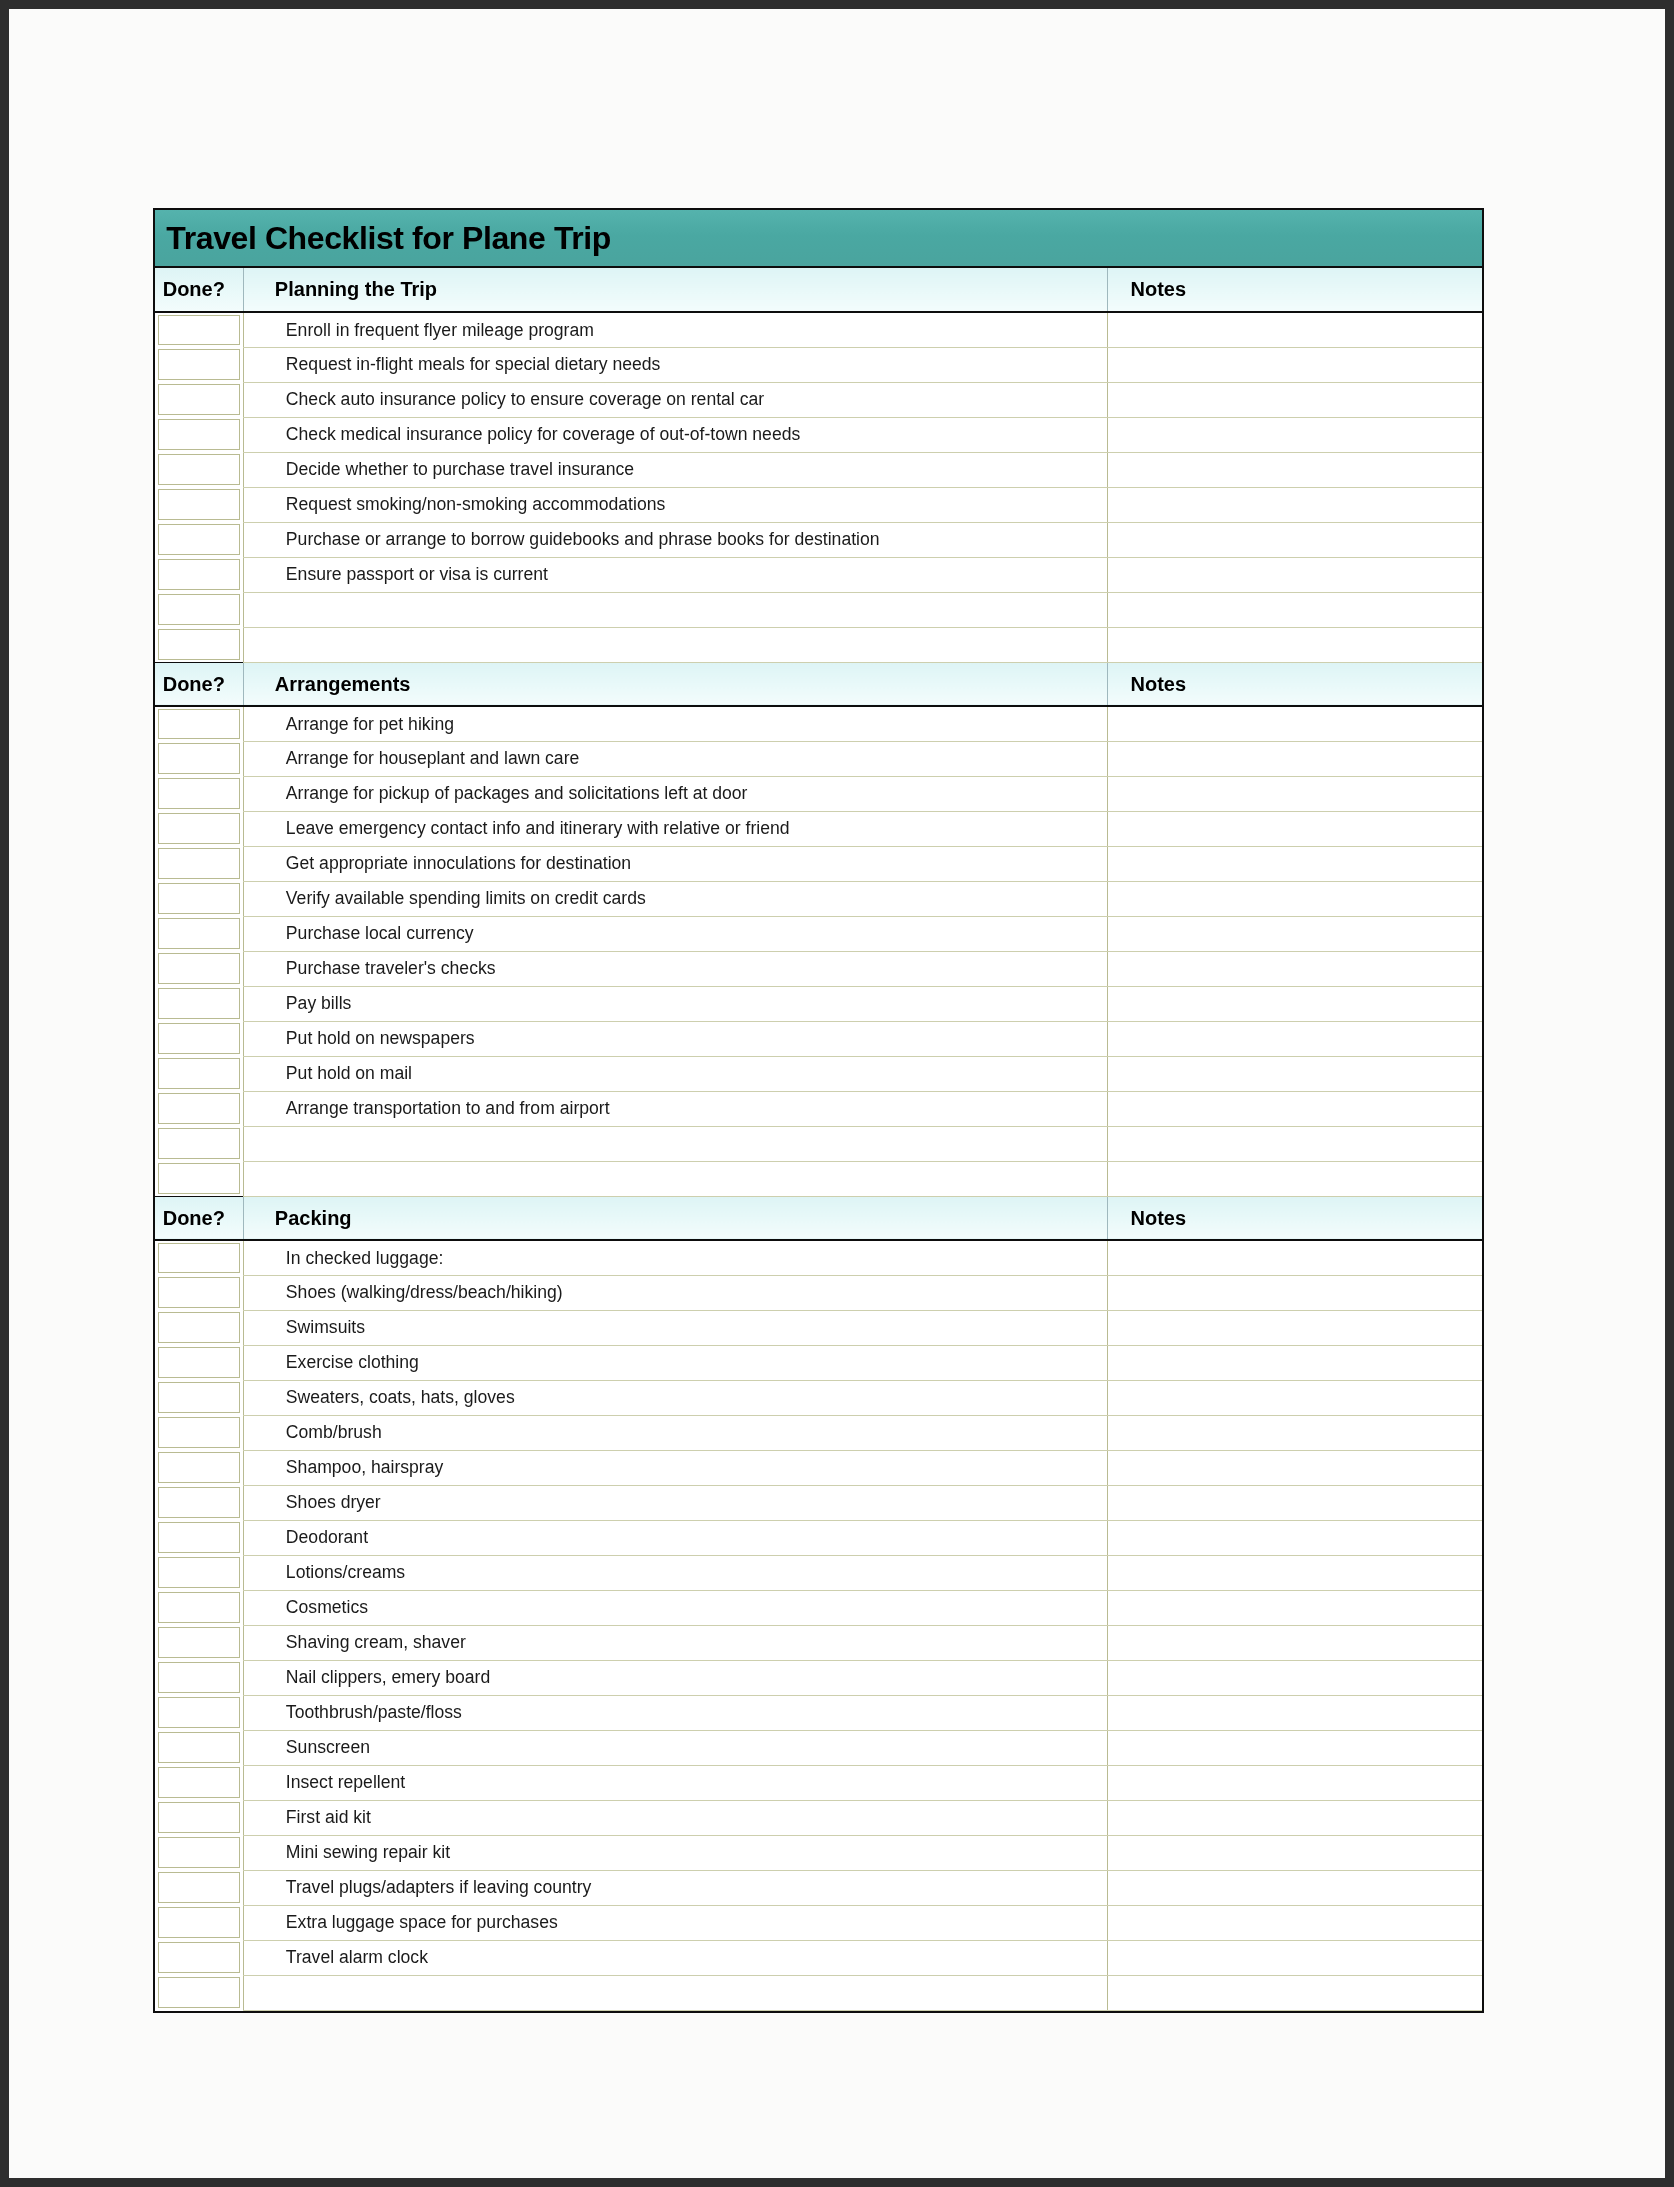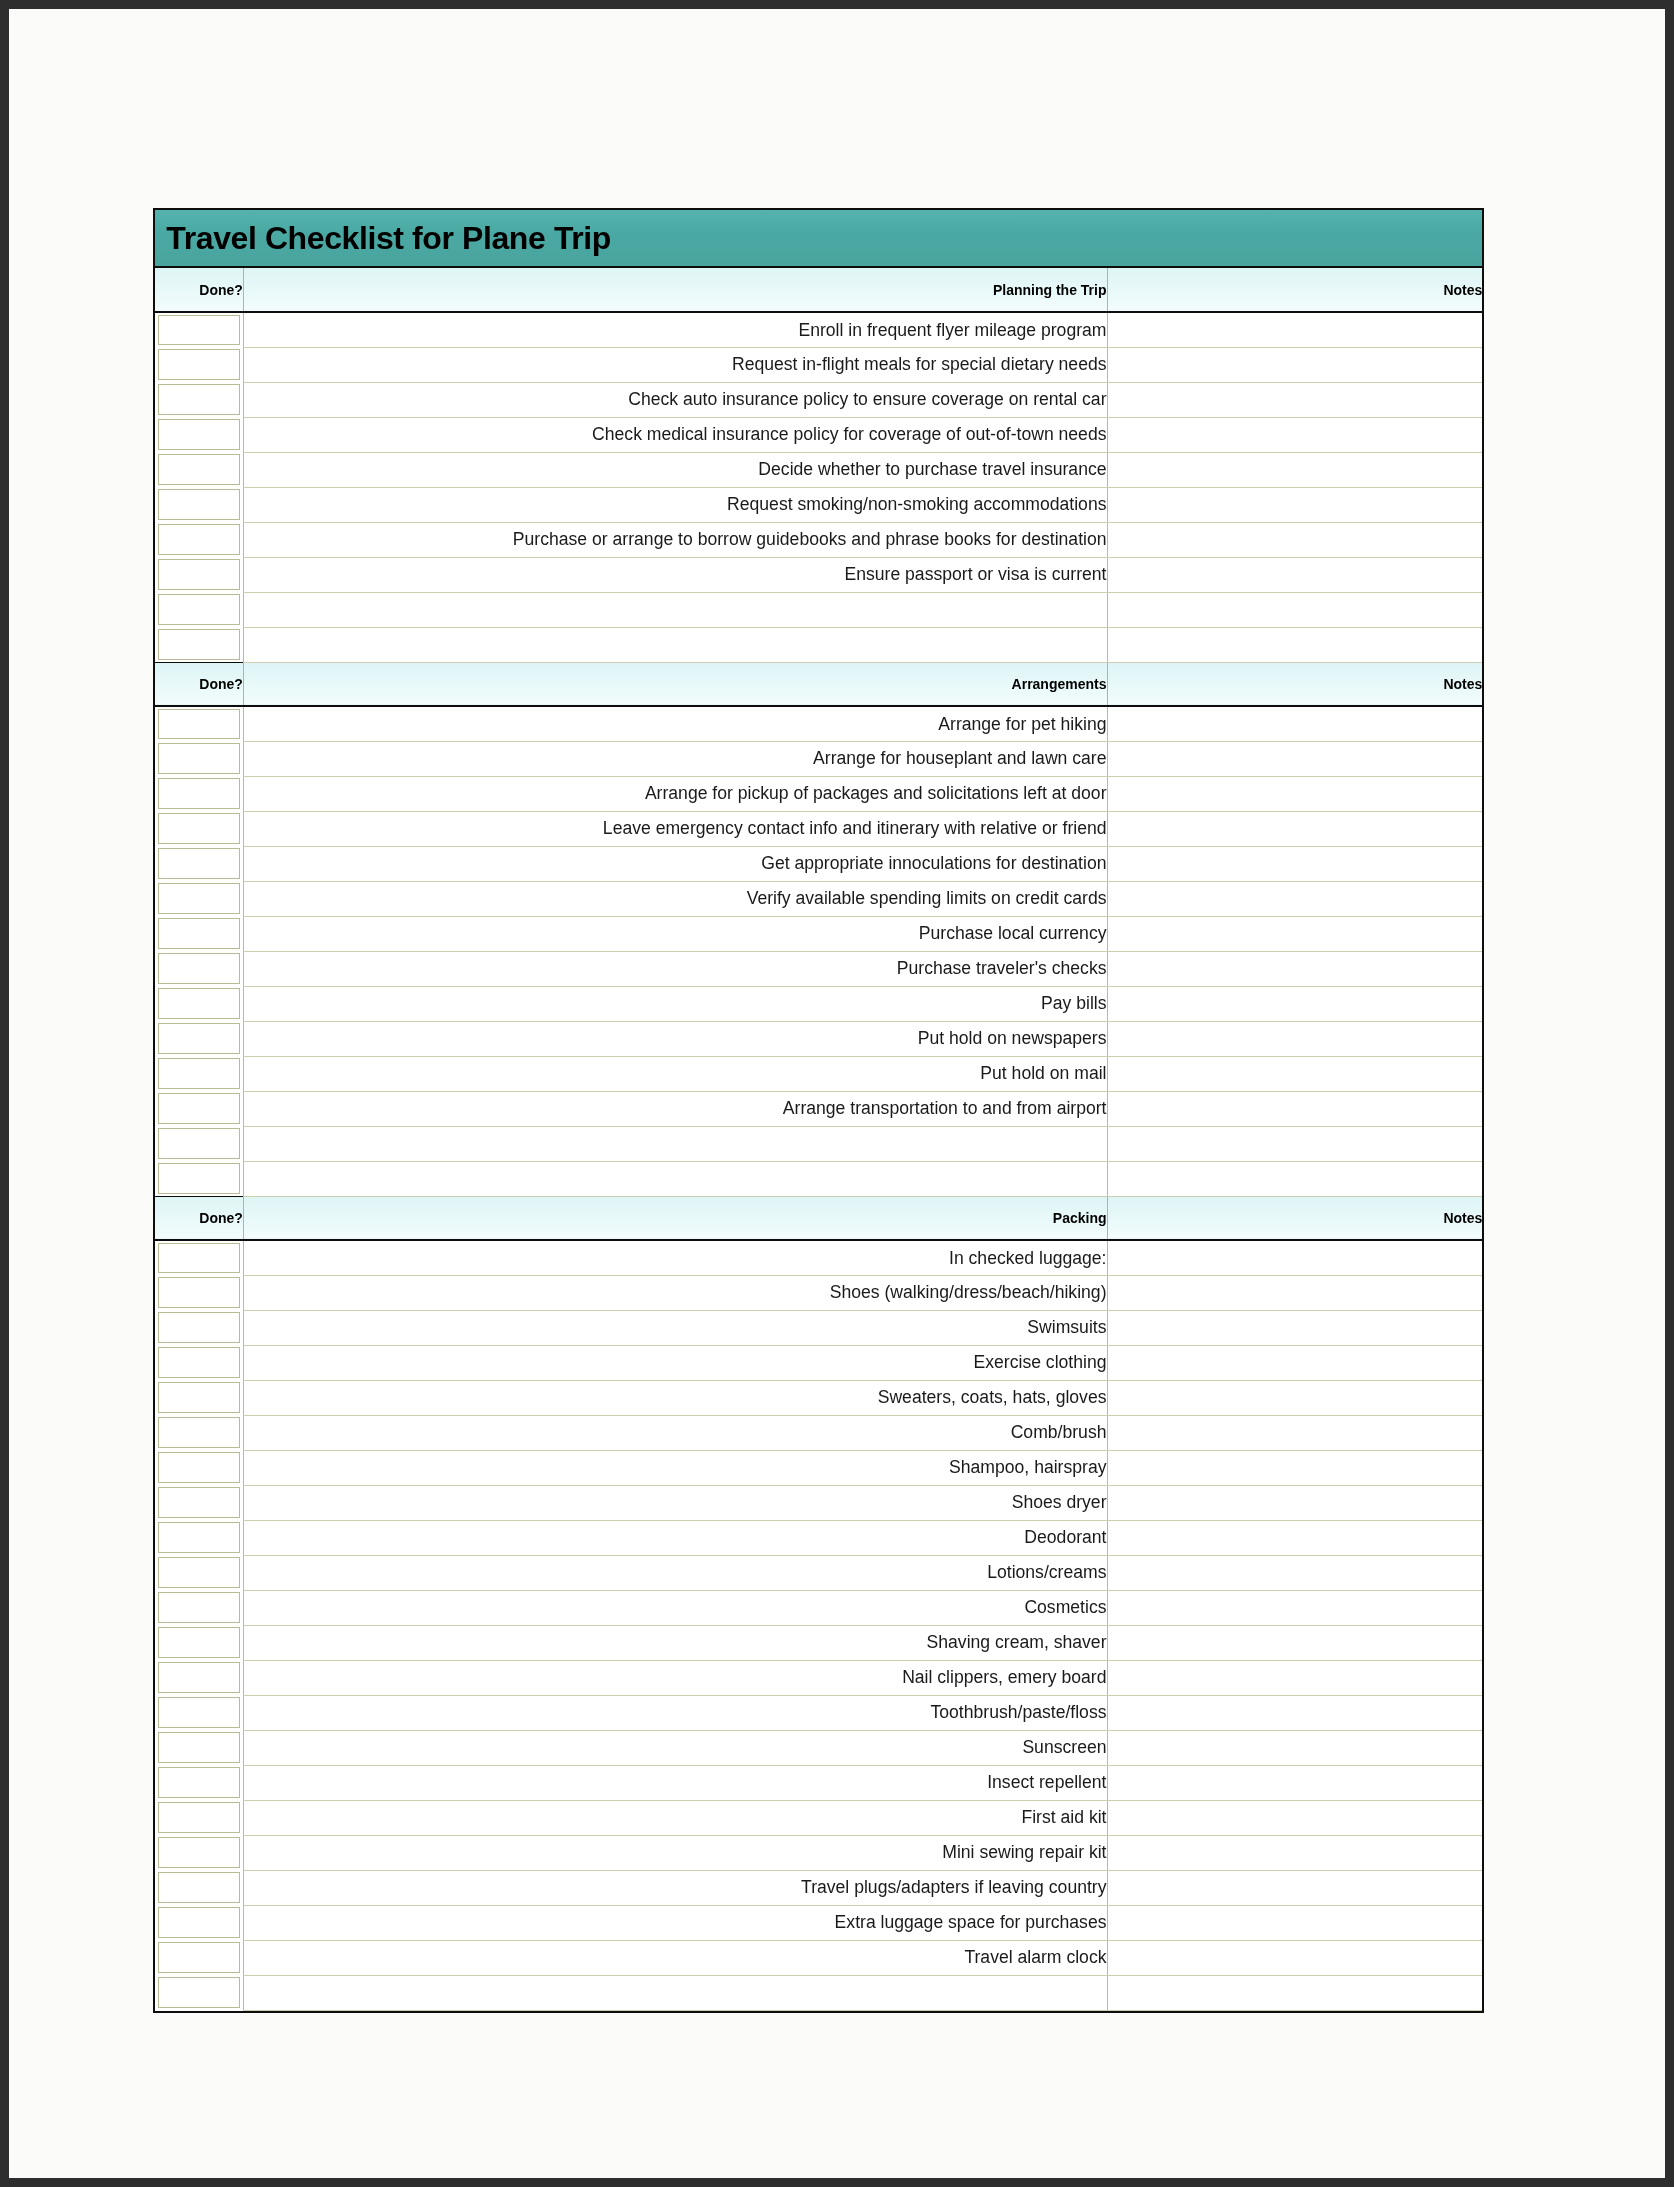--- a/index.html
+++ b/index.html
@@ -13,21 +13,20 @@
     font-family: "Liberation Sans", sans-serif;
     overflow: hidden;
   }
   .page {
     position: absolute;
     left: 9.3px;
     top: 9.3px;
     width: 1656px;
     height: 2169px;
     background: #fbfbfa;
-    text-align: right;
   }
   .sheet {
     position: absolute;
     left: 144px;
     top: 199px;
     width: 1331px;
     border: 2.8px solid #0d0d0d;
     background: #ffffff;
     box-sizing: border-box;
   }
@@ -70,21 +69,21 @@
   .c-notes { width: 375px; }
 
   
   .hdr-row .c-done,
   .hdr-row .c-item,
   .hdr-row .c-notes {
     height: 44px;
     background: linear-gradient(to bottom, #ddf4f5 0%, #e9f9f9 55%, #f3fcfc 100%);
     border-bottom: 2.8px solid #0d0d0d;
     font-weight: bold;
-    font-size: 14px;
+    font-size: 20px;
     color: #000000;
     padding: 0 0 0 7.4px;
     white-space: nowrap;
   }
   .hdr-row .c-item {
     border-left: 1.9px solid #9fb8bd;
     padding-left: 31px;
   }
   .hdr-row .c-notes {
     border-left: 1.9px solid #9fb8bd;

